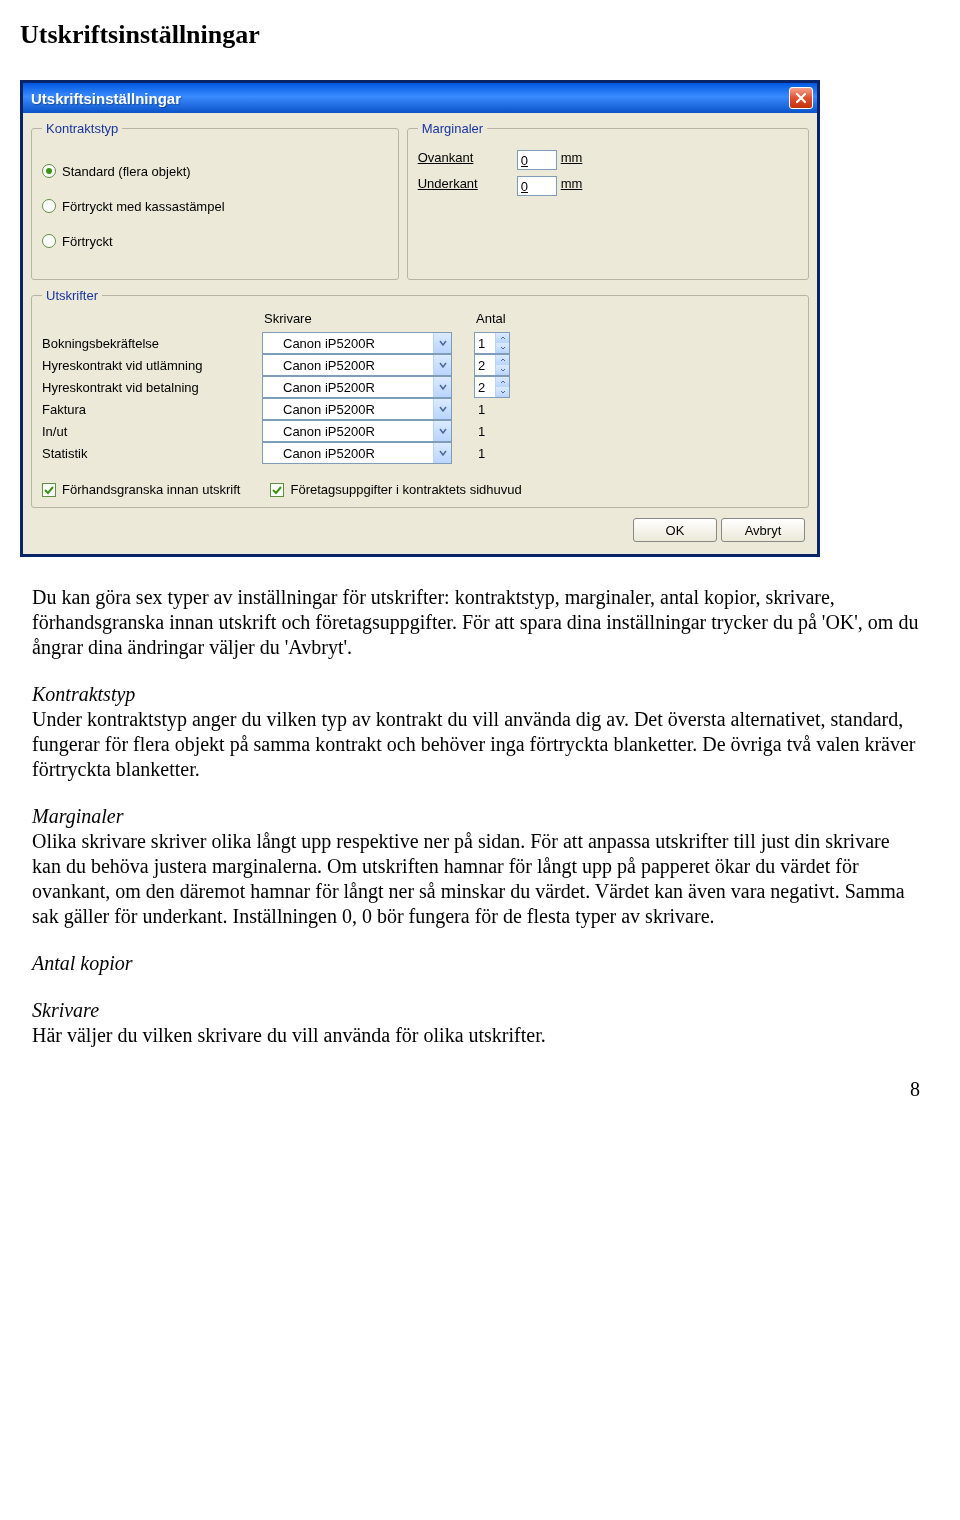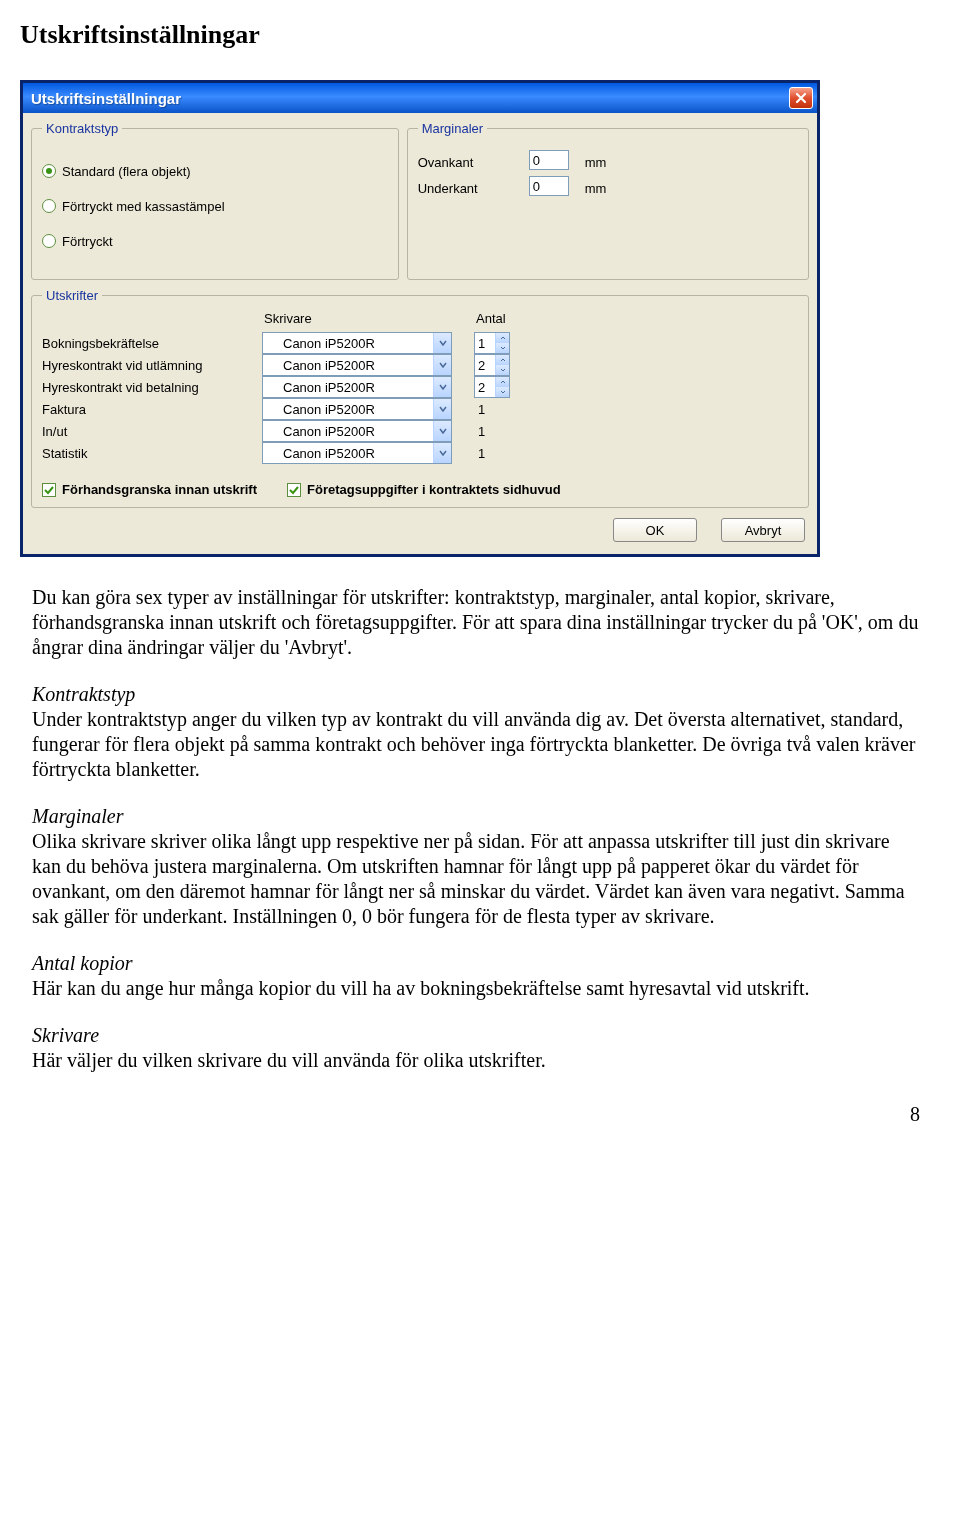--- a/index.html
+++ b/index.html
@@ -86,21 +86,21 @@
     border: 1px solid #5e8f3e;
     background: #fff;
     display:flex; align-items:center; justify-content:center;
   }
   .radio.checked::after {
     content:"";
     width:6px; height:6px; border-radius:50%;
     background: #3a9413;
   }
   .margin-row {
-    display:flex; align-items:flex-end; gap:16px; margin:6px 0;
+    display:flex; align-items:flex-start; gap:4px; margin:6px 0;text-decoration:underline;
   }
   .margin-row .mlabel { width: 95px; }
   .margin-input {
     width: 40px; height:20px;
     border:1px solid #7f9db9; background:#fff;
     font-family: Tahoma, sans-serif; font-size:13px;
     padding: 1px 3px;
   }
   .print-grid { display:flex; flex-direction:column; gap:6px; }
   .print-header, .print-row { display:flex; align-items:center; }
@@ -132,23 +132,23 @@
     display:flex; align-items:center; justify-content:center;
   }
   .static-count { padding-left: 4px; }
   .check-row { display:flex; gap:30px; margin-top:12px; align-items:center; }
   .checkbox {
     width:14px; height:14px; border:1px solid #5e8f3e;
     background:#fff; display:flex; align-items:center; justify-content:center;
     color:#3a9413;
   }
   .checkbox svg { display:block; }
-  .check-item { display:flex; align-items:center; gap:6px;font-weight:bold; }
+  .check-item { display:flex; align-items:center; gap:6px; }
   .dialog-buttons {
-    display:flex; justify-content:flex-end; gap:24px;
+    display:flex; justify-content:flex-end; gap:4px;
     padding: 10px 4px 4px 4px;
   }
   .btn {
     min-width:84px; height:24px;
     border:1px solid #888; border-radius:3px;
     background:linear-gradient(to bottom,#fff,#ece9d8);
     font-family:Tahoma,sans-serif; font-size:13px;
     display:flex; align-items:center; justify-content:center;
   }
   .body-text p { margin: 0 0 22px 12px; line-height: 1.25; }
@@ -368,17 +368,17 @@
       <div class="btn">OK</div>
       <div class="btn">Avbryt</div>
     </div>
   </div>
 </div>
 
 <div class="body-text">
   <p>Du kan göra sex typer av inställningar för utskrifter: kontraktstyp, marginaler, antal kopior, skrivare, förhandsgranska innan utskrift och företagsuppgifter. För att spara dina inställningar trycker du på 'OK', om du ångrar dina ändringar väljer du 'Avbryt'.</p>
   <p><em class="h">Kontraktstyp</em><br><span>Under kontraktstyp anger du vilken typ av kontrakt du vill använda dig av. Det översta alternativet, standard, fungerar för flera objekt på samma kontrakt och behöver inga förtryckta blanketter. De övriga två valen kräver förtryckta blanketter.</span></p>
   <p><em class="h">Marginaler</em><br><span>Olika skrivare skriver olika långt upp respektive ner på sidan. För att anpassa utskrifter till just din skrivare kan du behöva justera marginalerna. Om utskriften hamnar för långt upp på papperet ökar du värdet för ovankant, om den däremot hamnar för långt ner så minskar du värdet. Värdet kan även vara negativt. Samma sak gäller för underkant. Inställningen 0, 0 bör fungera för de flesta typer av skrivare.</span></p>
-  <p><em class="h">Antal kopior</em><br><span>Här kan du ange hur många kopior du vill ha av bokningsbekräftelse samt hyresavtal vid utskrift.</span></p>
+  <p><em class="h">Antal kopior</em><br></p>
   <p><em class="h">Skrivare</em><br><span>Här väljer du vilken skrivare du vill använda för olika utskrifter.</span></p>
 </div>
 
 <div class="page-num">8</div>
 
 </body></html>

